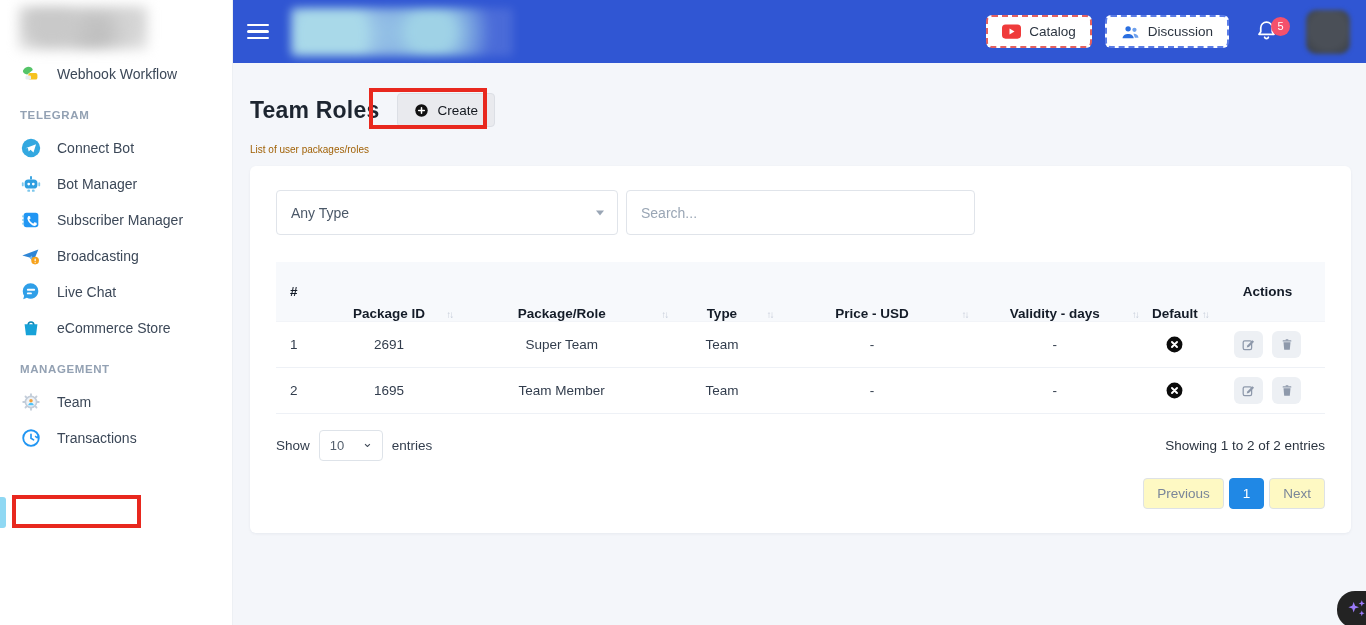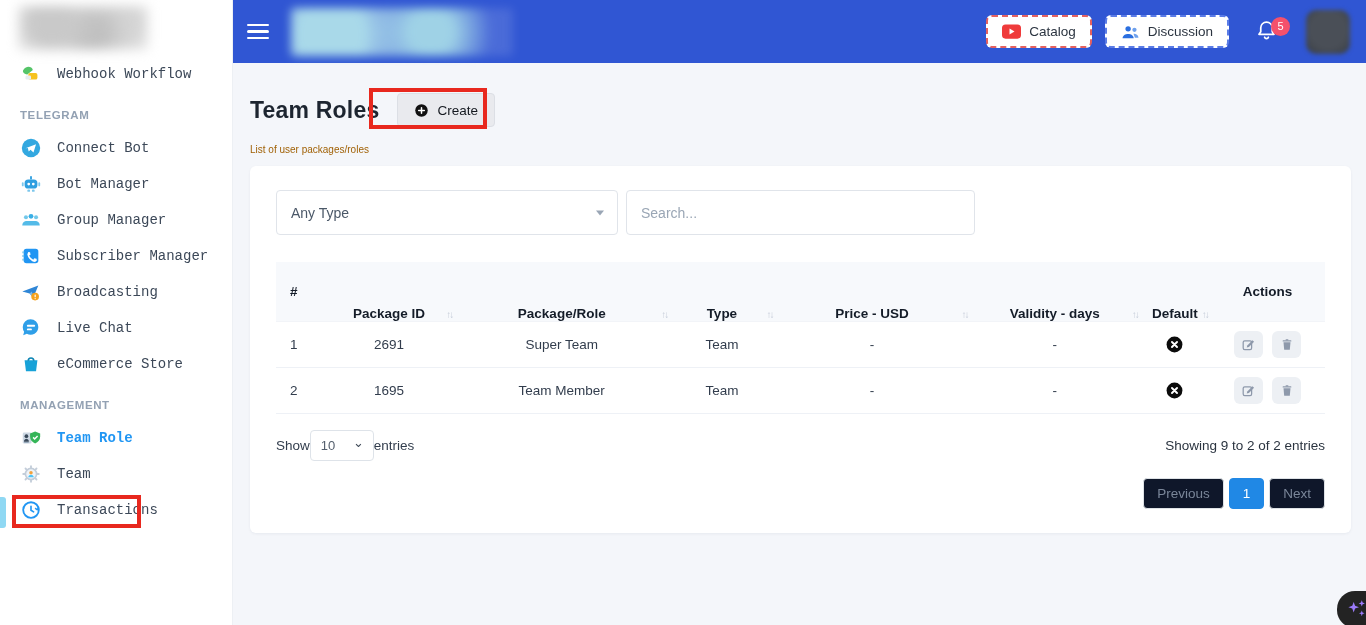--- a/index.html
+++ b/index.html
@@ -10,21 +10,21 @@
   .sidebar { position:absolute; left:0; top:0; width:233px; height:625px; background:#fff; border-right:1px solid #edf0f4; z-index:5; }
   .logo-blur { width:130px; height:44px; margin:6px 0 0 18px;
     background:
       radial-gradient(circle at 25% 40%, #c9c9c9 0 20%, transparent 52%),
       radial-gradient(circle at 55% 62%, #bfbfbf 0 18%, transparent 50%),
       radial-gradient(circle at 80% 42%, #d4d4d4 0 16%, transparent 48%);
     filter:blur(6px); }
   nav { margin-top:6px; }
   .nav-item { height:36px; display:flex; align-items:center; gap:15px; padding:0 20px; cursor:pointer; }
   .nav-item .ico { width:22px; height:22px; flex:0 0 22px; display:flex; align-items:center; justify-content:center; }
-  .nav-item .lbl { font-size:14px; color:#3c4858;font-family:Liberation Mono, monospace; }
+  .nav-item .lbl { font-size:14px; color:#3c4858; }
   .nav-item.active .lbl { color:#2196f3; font-weight:bold; }
   .nav-section { padding:0 20px; margin:17px 0 9px; font-size:11.5px; letter-spacing:.6px; color:#93a1b3; font-weight:bold; }
   .active-bar { position:absolute; left:0; top:497px; width:6px; height:31px; background:#8fd8f3; border-radius:0 3px 3px 0; }
 
   
   .topbar { position:absolute; left:233px; top:0; width:1133px; height:63px; background:#3056d3; display:flex; align-items:center; z-index:4; }
   .hamburger { margin-left:14px; width:30px; height:26px; display:flex; flex-direction:column; justify-content:center; gap:4px; background:none; border:none; cursor:pointer; }
   .hamburger span { display:block; width:22px; height:2.6px; background:#fff; border-radius:2px; }
   .logo-blur-header { width:222px; height:48px; margin-left:14px; border-radius:4px;
     background:
@@ -60,26 +60,26 @@
   table.roles th.col-num { text-align:left; padding-left:14px; }
   table.roles td { height:46px; border-bottom:1px solid #eef1f6; font-size:13.5px; color:#323d4d; text-align:center; }
   table.roles td.col-num { text-align:left; padding-left:14px; }
   table.roles tbody tr:first-child td { border-top:1px solid #f2f4f8; }
   .th-wrap { position:relative; display:block;margin-top:44px; }
   .sort { position:absolute; right:2px; top:50%; transform:translateY(-50%); font-size:10px; color:#c6cdd9; letter-spacing:-2px; cursor:pointer; font-weight:normal; }
   .x-circle { display:inline-flex; width:19px; height:19px; vertical-align:middle; }
   .act-btn { display:inline-flex; align-items:center; justify-content:center; width:29px; height:27px; border-radius:6px; background:#edf0f4; border:none; cursor:pointer; margin:0 3px; }
 
   .table-footer { display:flex; align-items:center; margin-top:16px; }
-  .show-group { display:flex; align-items:center; font-size:13.5px; color:#323d4d; }
+  .show-group { display:flex; align-items:center; gap:9px; font-size:13.5px; color:#323d4d; }
   .pagesize { width:64px; height:31px; border:1px solid #dee3e9; border-radius:4px; display:flex; align-items:center; padding:0 10px; font-size:13px; color:#55606e; cursor:pointer; position:relative; background:#fff; }
   .pagesize .chev { position:absolute; right:9px; top:4px; font-size:13px; color:#404a58; }
   .showing-text { margin-left:auto; font-size:13.5px; color:#2b3440; }
   .pagination { display:flex; justify-content:flex-end; gap:5px; margin-top:17px; }
-  .pg { height:31px; border:1px solid #dee2e6; background:#0f172a; border-radius:4px; font-size:13.5px; color:#7a8699; padding:4px 13px; cursor:pointer; font-family:inherit; }
+  .pg { height:31px; border:1px solid #dee2e6; background:#fef9c3; border-radius:4px; font-size:13.5px; color:#7a8699; padding:4px 13px; cursor:pointer; font-family:inherit; }
   .pg.active { background:#2088e5; border-color:#2088e5; color:#fff; padding:0 13px; }
 
   
   .annotation { position:absolute; border:4px solid #e8281e; pointer-events:none; z-index:50; }
   .ann-create { left:369px; top:88px; width:118px; height:41px; }
   .ann-teamrole { left:12px; top:495px; width:129px; height:33px; }
 
   
   .ai-fab { position:absolute; left:1337px; top:591px; width:48px; height:37px; border-radius:18px; background:#232323; display:flex; align-items:center; padding-left:8px; cursor:pointer; z-index:6; border:none; }
 </style>
@@ -123,31 +123,20 @@
             <circle cx="14.5" cy="12" r="1.5" fill="#fff"></circle>
             <rect x="2" y="10" width="2" height="4.5" rx="1" fill="#7cc7ec"></rect>
             <rect x="20" y="10" width="2" height="4.5" rx="1" fill="#7cc7ec"></rect>
             <rect x="8" y="18" width="3" height="2.5" rx="1" fill="#7cc7ec"></rect>
             <rect x="13" y="18" width="3" height="2.5" rx="1" fill="#7cc7ec"></rect>
           </svg>
       </span>
       <span class="lbl">Bot Manager</span>
     </div>
 
-    <div class="nav-item">
-      <span class="ico">
-        <svg width="22" height="22" viewBox="0 0 24 24">
-            <circle cx="6.5" cy="9" r="2.2" fill="#72c8ea"></circle>
-            <circle cx="17.5" cy="9" r="2.2" fill="#72c8ea"></circle>
-            <circle cx="12" cy="8" r="2.6" fill="#39afe6"></circle>
-            <path d="M2.5 17.5c0-3 3-4.5 4.5-4.5h10c1.5 0 4.5 1.5 4.5 4.5v.5h-19z" fill="#54bbe8"></path>
-          </svg>
-      </span>
-      <span class="lbl">Group Manager</span>
-    </div>
 
     <div class="nav-item">
       <span class="ico">
         <svg width="22" height="22" viewBox="0 0 24 24">
             <rect x="4" y="4" width="16" height="16" rx="3" fill="#2196f3"></rect>
             <rect x="2.5" y="7" width="2" height="2" fill="#7cc7ec"></rect>
             <rect x="2.5" y="11" width="2" height="2" fill="#7cc7ec"></rect>
             <rect x="2.5" y="15" width="2" height="2" fill="#7cc7ec"></rect>
             <path d="M9 7.5l2 .5.5 2.5-1.5 1c1 2 2.5 3.5 4.5 4.5l1-1.5 2.5.5.4 2-2 1.5c-4-.5-7.9-4.5-8.4-8.5z" fill="#fff"></path>
           </svg>
@@ -185,33 +174,20 @@
             <path d="M5 8h14l-1.5 12h-11L5 8z" fill="#17a2d8"></path>
             <path d="M9 8.5a3 3 0 016 0" stroke="#0d85b4" stroke-width="1.8" fill="none"></path>
           </svg>
       </span>
       <span class="lbl">eCommerce Store</span>
     </div>
 
     <div class="nav-section">MANAGEMENT</div>
 
 
-    <div class="nav-item active">
-      <span class="ico">
-        <svg width="22" height="22" viewBox="0 0 24 24">
-            <rect x="3" y="6" width="9.5" height="12" rx="1.5" fill="#cdd8e3"></rect>
-            <circle cx="7" cy="10" r="2" fill="#3a4a5a"></circle>
-            <path d="M4.3 16c0-2.2 1.7-3.2 2.7-3.2s2.7 1 2.7 3.2z" fill="#3a4a5a"></path>
-            <rect x="4.5" y="16.5" width="5" height="1" fill="#8fa3b5"></rect>
-            <path d="M16.5 5l5.5 2v3.4c0 3.8-2.2 6.3-5.5 7.6-3.3-1.3-5.5-3.8-5.5-7.6V7z" fill="#35b558"></path>
-            <path d="M14.3 11.3l1.7 1.7 3.2-3.2" stroke="#fff" stroke-width="1.6" fill="none"></path>
-          </svg>
-      </span>
-      <span class="lbl">Team Role</span>
-    </div>
 
     <div class="nav-item">
       <span class="ico">
         <svg width="22" height="22" viewBox="0 0 24 24">
             <g fill="#c3cdd9">
               <circle cx="12" cy="12" r="7"></circle>
               <rect x="11" y="2.5" width="2" height="4" rx="1"></rect>
               <rect x="11" y="17.5" width="2" height="4" rx="1"></rect>
               <rect x="2.5" y="11" width="4" height="2" rx="1"></rect>
               <rect x="17.5" y="11" width="4" height="2" rx="1"></rect>
@@ -412,21 +388,21 @@
 
     <div class="table-footer">
       <div class="show-group">
         <span>Show</span>
         <div class="pagesize">
           <span>10</span>
           <span class="chev">⌄</span>
         </div>
         <span>entries</span>
       </div>
-      <span class="showing-text">Showing 9 to 2 of 2 entries</span>
+      <span class="showing-text">Showing 1 to 2 of 2 entries</span>
     </div>
 
     <div class="pagination">
       <button class="pg">Previous</button>
       <button class="pg active">1</button>
       <button class="pg">Next</button>
     </div>
 
   </section>
 </main>

